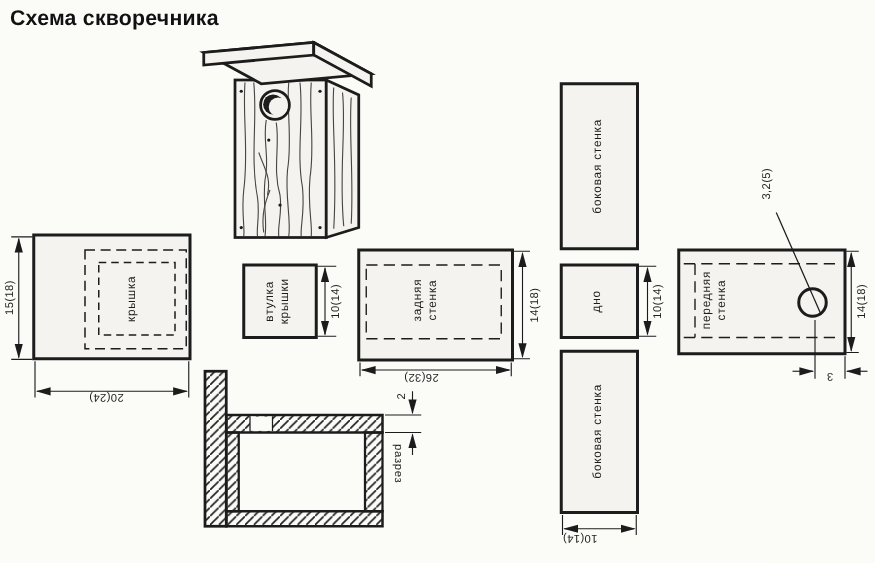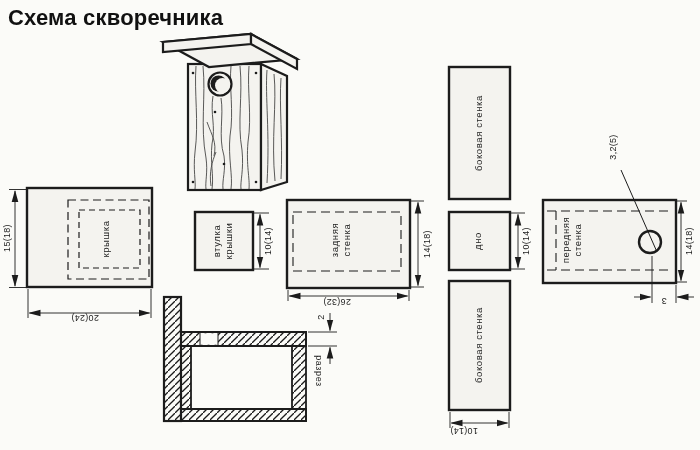--- a/index.html
+++ b/index.html
@@ -5,21 +5,21 @@
   html,body{margin:0;padding:0;}
   .canvas{
     position:relative; width:700px; height:450px;
     background:#fbfbf8; overflow:hidden;
     font-family:"Liberation Sans", sans-serif;
     color:#1c1c1c;
   }
   svg{position:absolute;left:0;top:0;}
   .title{
     position:absolute; left:8px; top:5px;
-    font-size:22px; font-weight:bold; letter-spacing:0.2px;
+    font-size:17px; font-weight:bold; letter-spacing:0.2px;
     color:#111;
   }
   .lbl{
     position:absolute; white-space:nowrap;
     font-size:9.5px; letter-spacing:0.6px; color:#1c1c1c;
     text-align:center; line-height:1.3;
   }
   .lbl span{display:block;}
   .dim{
     position:absolute; white-space:nowrap;

